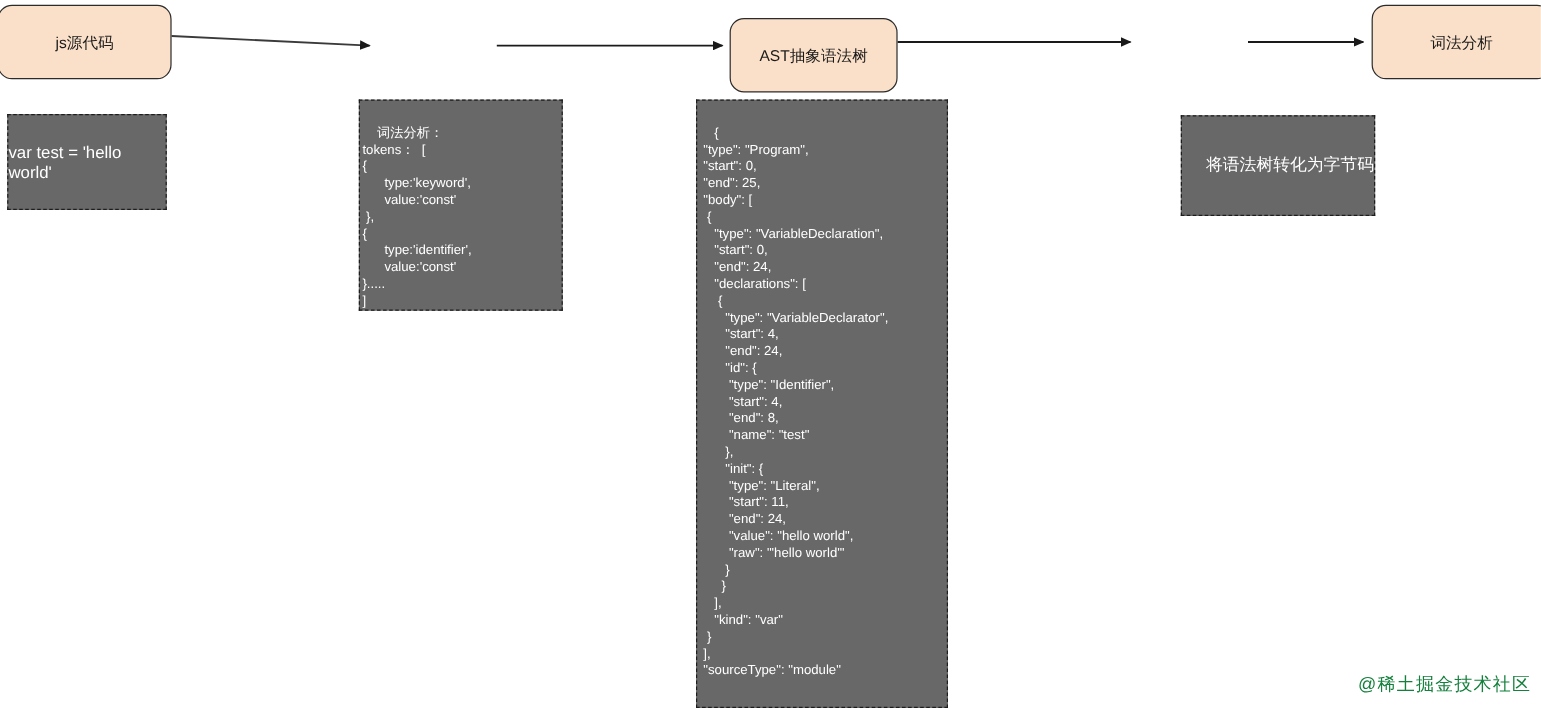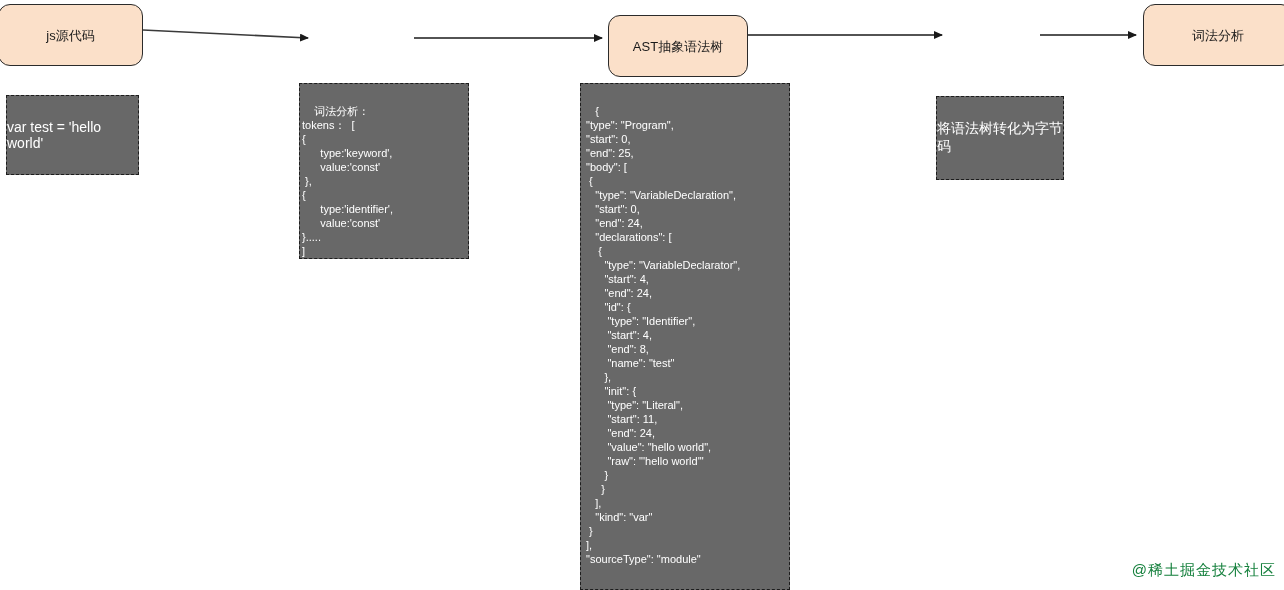--- a/index.html
+++ b/index.html
@@ -183,21 +183,21 @@
         "raw": "'hello world'"
        }
       }
     ],
     "kind": "var"
   }
  ],
  "sourceType": "module"</span>
   </div>
 
-  <div class="note note-center" style="left:936px; top:96px; width:128px; height:84px;">
+  <div class="note note-center" style="left:984px; top:96px; width:162px; height:84px;justify-content:flex-end;">
     <span>将语法树转化为字节码</span>
   </div>
 
   <div class="watermark">
     <span>@稀土掘金技术社区</span>
   </div>
 
 </div>
 
 </body></html>

